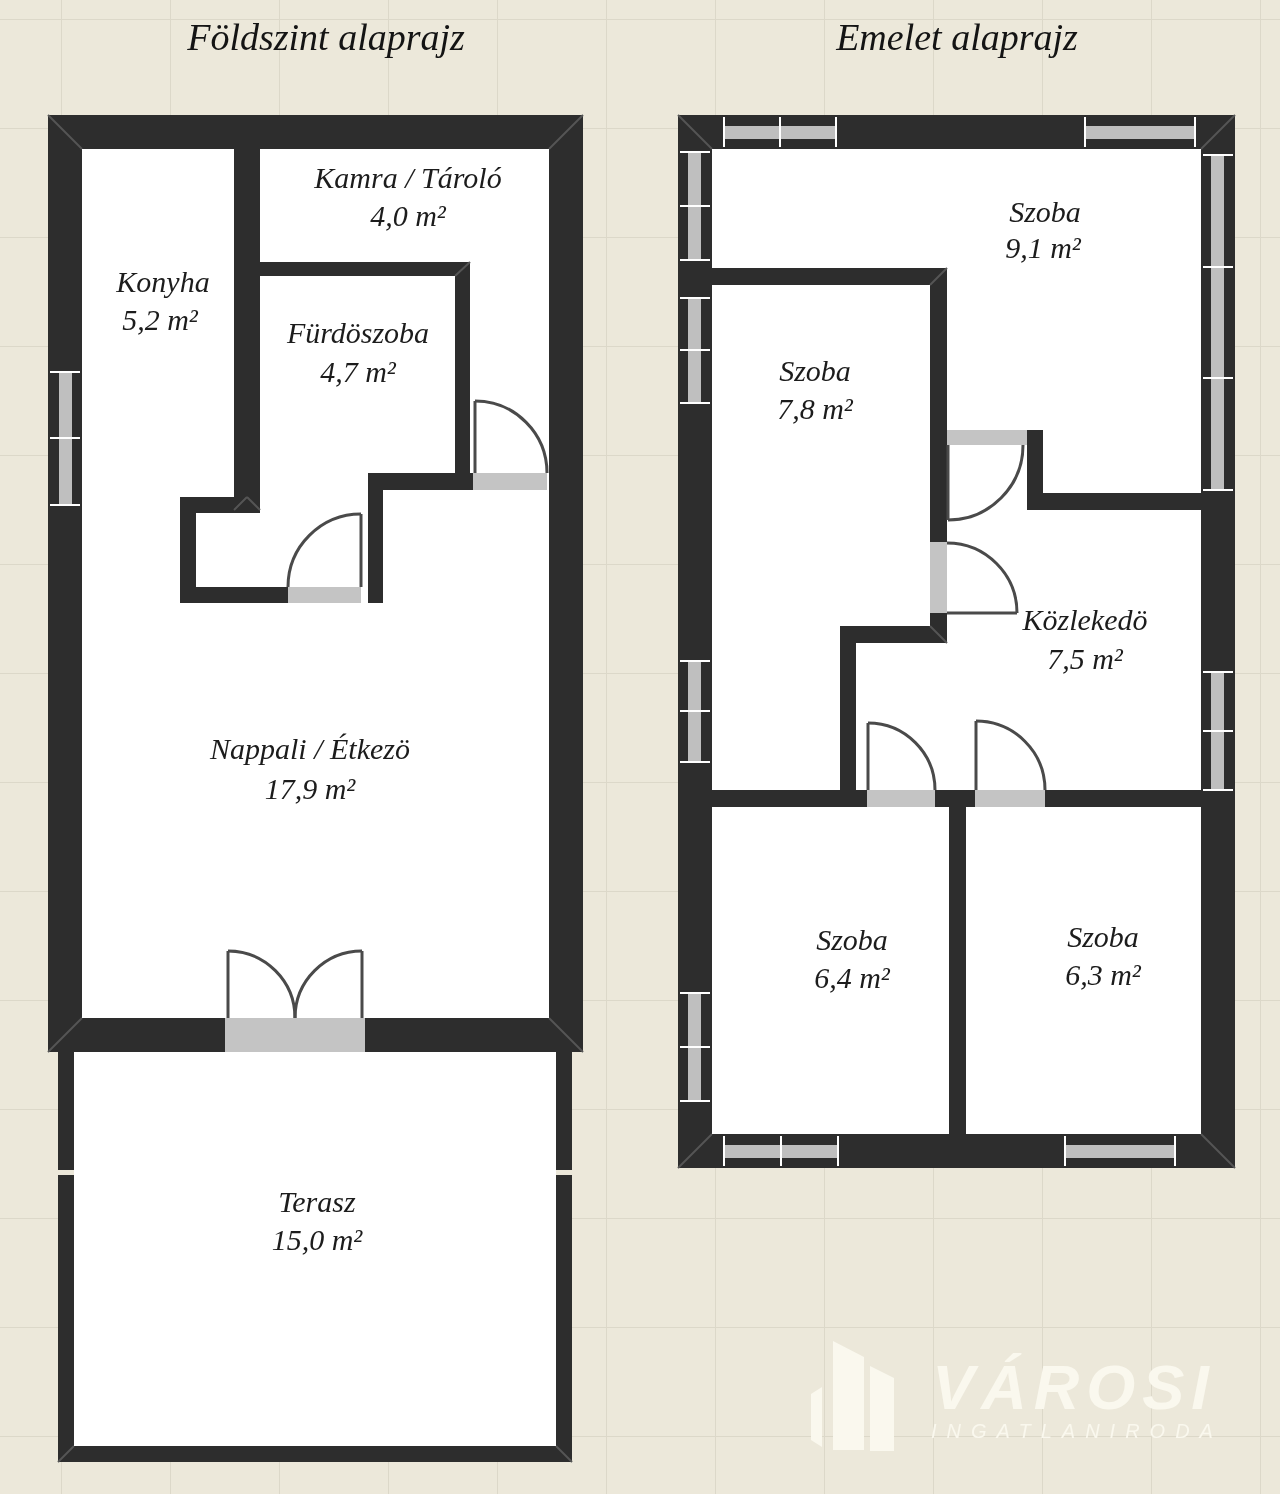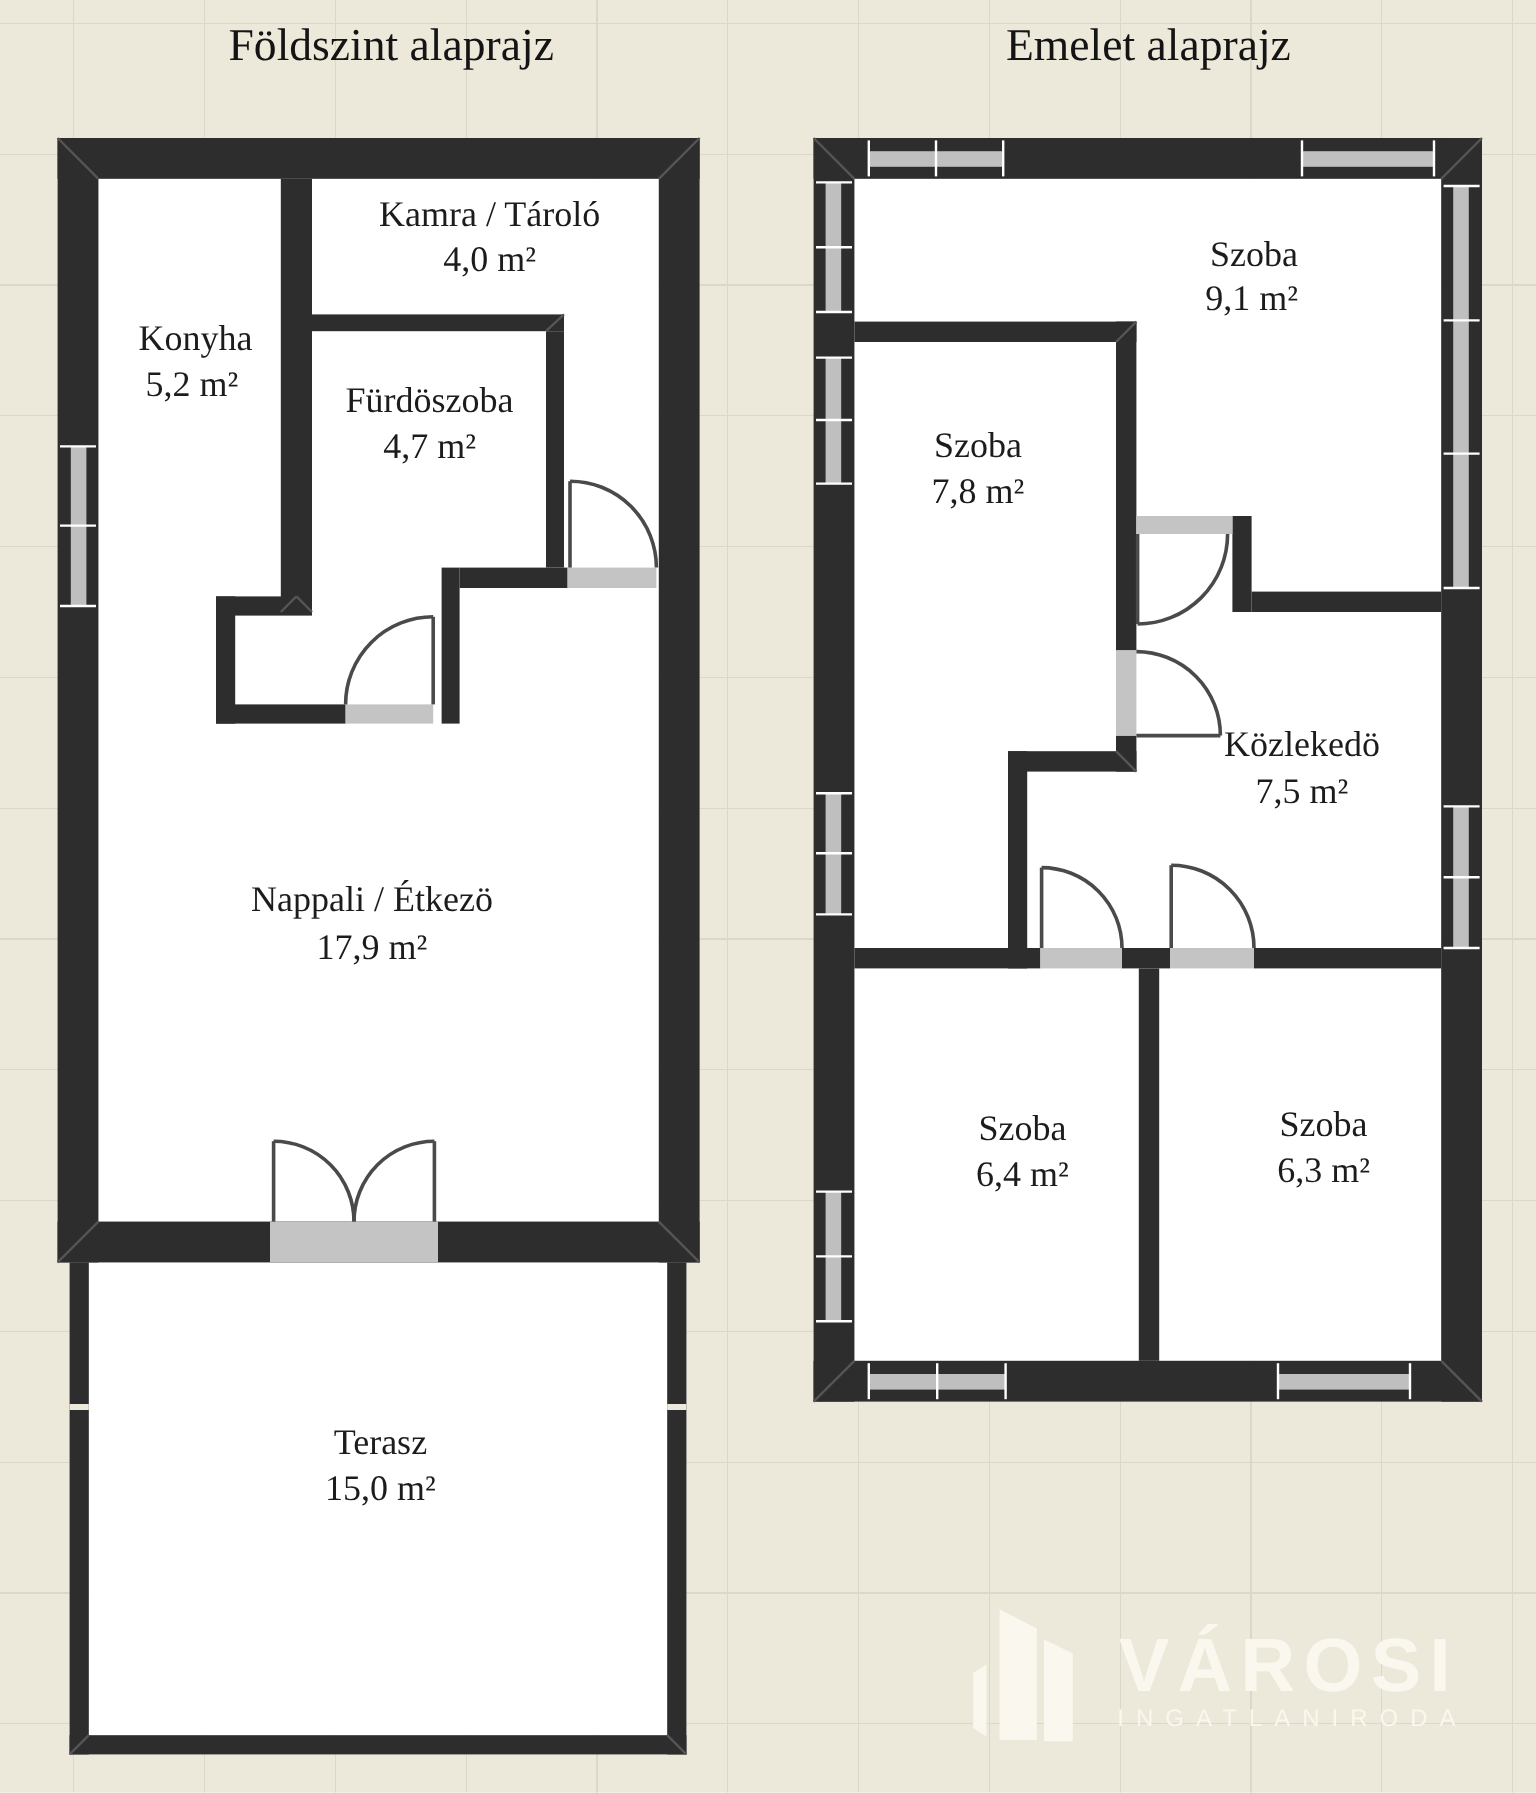--- a/index.html
+++ b/index.html
@@ -5,20 +5,21 @@
   html,body{margin:0;padding:0;}
   .canvas{
     position:relative;
     width:1280px;height:1494px;
     background-color:#ece8da;
     background-image:
       repeating-linear-gradient(to right, transparent 0 61px, #dcd8c9 61px 62px, transparent 62px 109px),
       repeating-linear-gradient(to bottom, transparent 0 19px, #dcd8c9 19px 20px, transparent 20px 109px);
     overflow:hidden;
     font-family:"Liberation Serif", serif;
+    font-style:italic;
   }
   svg{position:absolute;left:0;top:0;}
   .room-fill{fill:#ffffff;}
   .wall{fill:#2d2d2d;}
   .miter{stroke:#555555;stroke-width:2;fill:none;}
   .opening{fill:#c4c4c4;}
   .pane{fill:#bfbfbf;}
   .hairline{stroke:#ffffff;stroke-width:2;}
   .door{stroke:#4a4a4a;stroke-width:3;fill:none;}
   .room-label{font-family:"Liberation Serif", serif;font-size:30px;fill:#1c1c1c;text-anchor:middle;}

